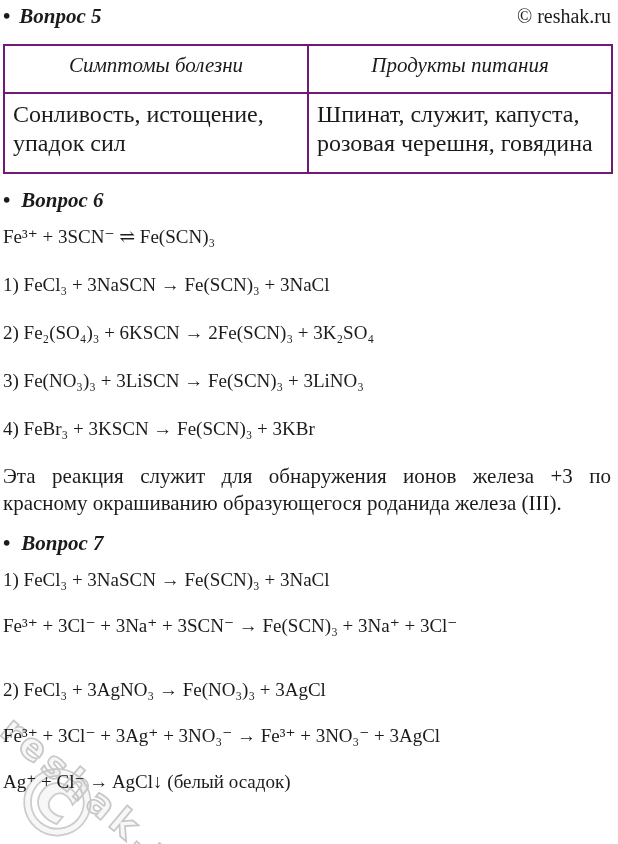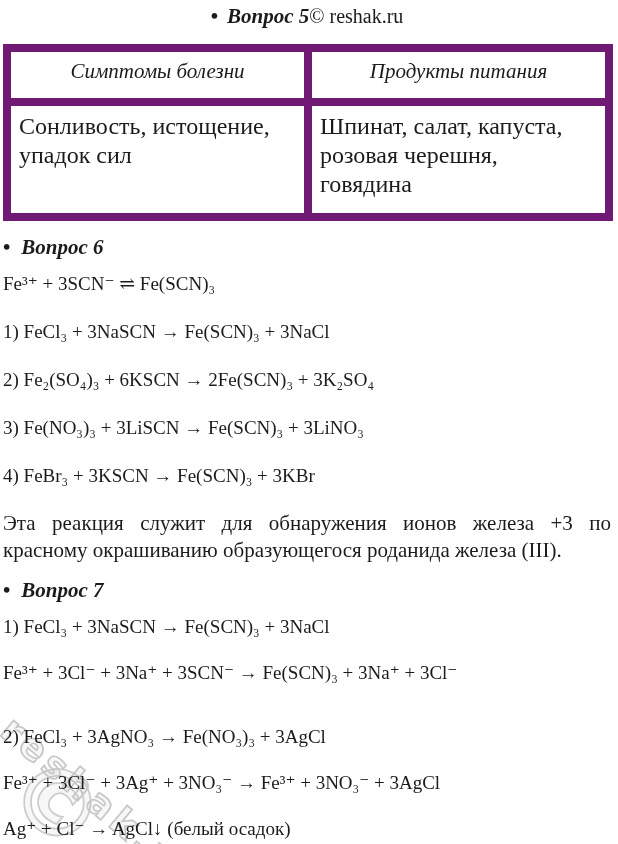--- a/index.html
+++ b/index.html
@@ -49,21 +49,21 @@
 
   
   .content {
     position: relative;
     z-index: 1;
     padding: 2px 5px 0 3px;
   }
 
   .topbar {
     display: flex;
-    justify-content: center;
+    justify-content: space-between;
     align-items: flex-start;
     padding: 2px 2px 0 0;
   }
   .q-head {
     font-weight: bold;
     font-style: italic;
     font-size: 21px;
     line-height: 24px;
   }
   .q-head .bullet { margin-right: 9px; font-style: normal; }
@@ -73,21 +73,21 @@
   }
 
   table.symptoms {
     border-collapse: collapse;
     table-layout: fixed;
     width: 610px;
     margin-top: 16px;
   }
   table.symptoms th,
   table.symptoms td {
-    border: 8px solid #701a75;
+    border: 2px solid #701a75;
     width: 50%;
   }
   table.symptoms th {
     font-style: italic;
     font-weight: normal;
     font-size: 21px;
     text-align: center;
     vertical-align: top;
     padding: 7px 6px 14px 6px;
   }
@@ -146,21 +146,21 @@
   <table class="symptoms">
     <thead>
       <tr>
         <th>Симптомы болезни</th>
         <th>Продукты питания</th>
       </tr>
     </thead>
     <tbody>
       <tr>
         <td>Сонливость, истощение, упадок сил</td>
-        <td>Шпинат, салат, капуста, розовая черешня, говядина</td>
+        <td>Шпинат, служит, капуста, розовая черешня, говядина</td>
       </tr>
     </tbody>
   </table>
 
   <div class="section-head">
     <span class="bullet">•</span><span>Вопрос 6</span>
   </div>
 
   <div class="eqs">
     <p class="eq">Fe³⁺ + 3SCN⁻ ⇌ Fe(SCN)₃</p>

